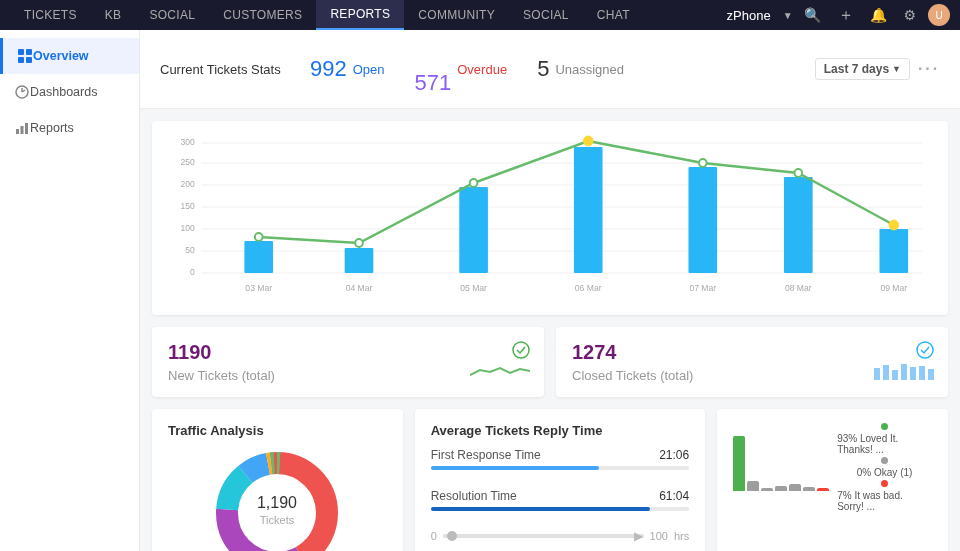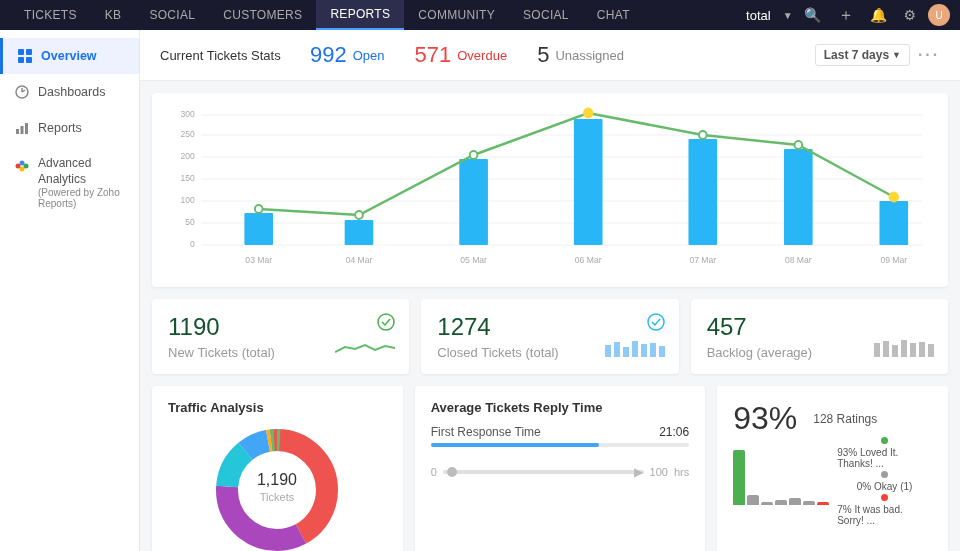--- a/index.html
+++ b/index.html
@@ -13,54 +13,54 @@
     .top-nav .nav-right { display: flex; align-items: center; gap: 8px; }
     .top-nav .brand { color: #fff; font-size: 13px; font-weight: 500; margin-right: 4px; }
     .top-nav .nav-icon { color: #aaa; cursor: pointer; font-size: 14px; padding: 4px; }
     .top-nav .avatar { width: 22px; height: 22px; border-radius: 50%; background: #e8a87c; display: flex; align-items: center; justify-content: center; font-size: 10px; color: #fff; cursor: pointer; }
 
     
     .main-layout { display: flex; height: calc(551px - 30px); }
 
     
     .sidebar { width: 140px; background: #fff; border-right: 1px solid #e8e8e8; padding: 8px 0; flex-shrink: 0; }
-    .sidebar-item { display: flex; align-items: center; gap: 8px; padding: 10px 14px; cursor: pointer; color: #555; font-size: 12.5px; }
+    .sidebar-item { display: flex; align-items: center; gap: 0; padding: 10px 14px; cursor: pointer; color: #555; font-size: 12.5px; text-align: center; }
     .sidebar-item.active { background: #eef2ff; color: #1a73e8; font-weight: 600; border-left: 3px solid #1a73e8; }
     .sidebar-icon { width: 16px; height: 16px; display: flex; align-items: center; justify-content: center; flex-shrink: 0; }
     .sidebar-item.advanced { padding: 10px 14px; align-items: flex-start; }
     .sidebar-item.advanced .sidebar-label { font-size: 12px; line-height: 1.3; }
     .sidebar-item.advanced .advanced-sub { font-size: 10px; color: #888; }
 
     
     .content { flex: 1; overflow-y: auto; padding: 0; background: #f5f6f8; }
 
     
     .stats-header { background: #fff; padding: 12px 20px; display: flex; align-items: center; border-bottom: 1px solid #eee; margin-bottom: 12px; }
     .stats-title { font-size: 13px; color: #333; font-weight: 500; min-width: 150px; }
     .stat-item { display: flex; align-items: center; gap: 6px; margin-right: 30px; }
     .stat-num { font-size: 22px; font-weight: 300; }
     .stat-num.blue { color: #1a73e8; }
-    .stat-num.red { color: #ef4444; }
+    .stat-num.red { color: #8b5cf6; margin-top: 28px; }
     .stat-num.dark { color: #333; }
     .stat-label { font-size: 13px; color: #888; }
     .stat-label.blue { color: #1a73e8; }
     .stat-label.red { color: #e53935; }
     .stats-right { margin-left: auto; display: flex; align-items: center; gap: 8px; font-weight: bold; }
     .time-filter { font-size: 12px; color: #555; cursor: pointer; display: flex; align-items: center; gap: 3px; border: 1px solid #e0e0e0; padding: 3px 8px; border-radius: 3px; }
     .more-btn { color: #aaa; cursor: pointer; font-size: 16px; letter-spacing: 2px; }
 
     
     .chart-card { background: #fff; margin: 0 12px 12px; border-radius: 4px; padding: 12px 16px; box-shadow: 0 1px 3px rgba(0,0,0,0.07); }
     .chart-container { position: relative; height: 170px; }
     .chart-svg { width: 100%; height: 100%; }
 
     
     .metrics-row { display: flex; gap: 12px; margin: 0 12px 12px; }
     .metric-card { background: #fff; border-radius: 4px; padding: 14px 16px; flex: 1; box-shadow: 0 1px 3px rgba(0,0,0,0.07); display: flex; flex-direction: column; gap: 4px; position: relative; }
-    .metric-num { font-size: 24px; font-weight: 400; color: #14532d; }
+    .metric-num { font-size: 20px; font-weight: 700; color: #701a75; }
     .metric-label { font-size: 13px; color: #999; }
     .metric-icon { position: absolute; top: 14px; right: 14px; }
     .metric-sparkline { position: absolute; bottom: 14px; right: 14px; }
 
     
     .bottom-row { display: flex; gap: 12px; margin: 0 12px 12px; }
     .bottom-card { background: #fff; border-radius: 4px; padding: 14px 16px; box-shadow: 0 1px 3px rgba(0,0,0,0.07); }
     .bottom-card.traffic { flex: 1.1; }
     .bottom-card.reply-time { flex: 1.3; }
     .bottom-card.happiness { flex: 1; }
@@ -121,21 +121,21 @@
         <span>COMMUNITY</span>
       </div>
     <div class="nav-item">
         <span>SOCIAL</span>
       </div>
     <div class="nav-item">
         <span>CHAT</span>
       </div>
   </div>
   <div class="nav-right">
-    <span class="brand">total</span>
+    <span class="brand">zPhone</span>
     <span style="color:#aaa;font-size:10px;">▼</span>
     <span class="nav-icon">🔍</span>
     <span class="nav-icon" style="font-size:16px;">＋</span>
     <span class="nav-icon">🔔</span>
     <span class="nav-icon">⚙</span>
     <div class="avatar">U</div>
   </div>
 </nav>
 
 <div class="main-layout">
@@ -164,34 +164,20 @@
     </div>
     <div class="sidebar-item">
       <div class="sidebar-icon">
         <svg width="14" height="14" viewBox="0 0 14 14">
             <rect x="1" y="8" width="3" height="5" fill="#888"></rect>
             <rect x="5.5" y="5" width="3" height="8" fill="#888"></rect>
             <rect x="10" y="2" width="3" height="11" fill="#888"></rect>
           </svg>
       </div>
       <span class="sidebar-label">Reports</span>
-    </div>
-    <div class="sidebar-item advanced">
-      <div class="sidebar-icon" style="margin-top:2px;">
-        <svg width="14" height="14" viewBox="0 0 14 14">
-          <circle cx="3" cy="7" r="2.5" fill="#ea4335"></circle>
-          <circle cx="7" cy="4" r="2.5" fill="#4285f4"></circle>
-          <circle cx="11" cy="7" r="2.5" fill="#34a853"></circle>
-          <circle cx="7" cy="10" r="2.5" fill="#fbbc05"></circle>
-        </svg>
-      </div>
-      <div>
-        <div class="sidebar-label">Advanced Analytics</div>
-        <div class="advanced-sub">(Powered by Zoho Reports)</div>
-      </div>
     </div>
   </aside>
 
   <main class="content">
 
     <div class="stats-header">
       <div class="stats-title">Current Tickets Stats</div>
       <div class="stat-item">
         <span class="stat-num blue">992</span>
         <span class="stat-label blue">Open</span>
@@ -298,35 +284,20 @@
             <rect x="0" y="8" width="6" height="12" fill="#90caf9"></rect>
             <rect x="9" y="5" width="6" height="15" fill="#90caf9"></rect>
             <rect x="18" y="10" width="6" height="10" fill="#90caf9"></rect>
             <rect x="27" y="4" width="6" height="16" fill="#90caf9"></rect>
             <rect x="36" y="7" width="6" height="13" fill="#90caf9"></rect>
             <rect x="45" y="6" width="6" height="14" fill="#90caf9"></rect>
             <rect x="54" y="9" width="6" height="11" fill="#90caf9"></rect>
           </svg>
         </div>
       </div>
-      <div class="metric-card">
-        <div class="metric-num">457</div>
-        <div class="metric-label">Backlog (average)</div>
-        <div class="metric-sparkline">
-          <svg width="60" height="20" viewBox="0 0 60 20">
-            <rect x="0" y="6" width="6" height="14" fill="#bdbdbd"></rect>
-            <rect x="9" y="4" width="6" height="16" fill="#bdbdbd"></rect>
-            <rect x="18" y="8" width="6" height="12" fill="#bdbdbd"></rect>
-            <rect x="27" y="3" width="6" height="17" fill="#bdbdbd"></rect>
-            <rect x="36" y="6" width="6" height="14" fill="#bdbdbd"></rect>
-            <rect x="45" y="5" width="6" height="15" fill="#bdbdbd"></rect>
-            <rect x="54" y="7" width="6" height="13" fill="#bdbdbd"></rect>
-          </svg>
-        </div>
-      </div>
     </div>
 
     <div class="bottom-row">
 
       <div class="bottom-card traffic">
         <div class="card-title">Traffic Analysis</div>
         <div class="donut-wrapper">
           <svg width="130" height="130" viewBox="0 0 130 130">
             <circle cx="65" cy="65" r="50" fill="none" stroke="#f5f5f5" stroke-width="22"></circle>
 
@@ -353,36 +324,41 @@
         <div class="card-title">Average Tickets Reply Time</div>
         <div class="reply-item">
           <div class="reply-label-row">
             <span class="reply-label">First Response Time</span>
             <span class="reply-val">21:06</span>
           </div>
           <div class="reply-bar-bg">
             <div class="reply-bar-fill blue1" style="width:65%;"></div>
           </div>
         </div>
+        <div class="reply-item">
+          <div class="reply-label-row">
+            <span class="reply-label">Resolution Time</span>
+            <span class="reply-val">61:04</span>
+          </div>
+          <div class="reply-bar-bg">
+            <div class="reply-bar-fill blue3" style="width:85%;"></div>
+          </div>
+        </div>
         <div class="slider-row">
           <span>0</span>
           <div class="slider-track">
             <div class="slider-thumb"></div>
             <span class="slider-end">▶</span>
           </div>
           <span>100</span>
           <span style="color:#aaa;">hrs</span>
         </div>
       </div>
 
       <div class="bottom-card happiness">
-        <div style="display:flex;align-items:center;gap:8px;">
-          <span class="happiness-pct">93%</span>
-          <span class="ratings-label">128 Ratings</span>
-        </div>
         <div style="display:flex;gap:8px;">
           <div class="happiness-bars">
             <div class="h-bar" style="height:55px;background:#4caf50;"></div>
             <div class="h-bar" style="height:10px;background:#9e9e9e;"></div>
             <div class="h-bar" style="height:3px;background:#9e9e9e;"></div>
             <div class="h-bar" style="height:5px;background:#9e9e9e;"></div>
             <div class="h-bar" style="height:7px;background:#9e9e9e;"></div>
             <div class="h-bar" style="height:4px;background:#9e9e9e;"></div>
             <div class="h-bar" style="height:3px;background:#f44336;"></div>
           </div>

